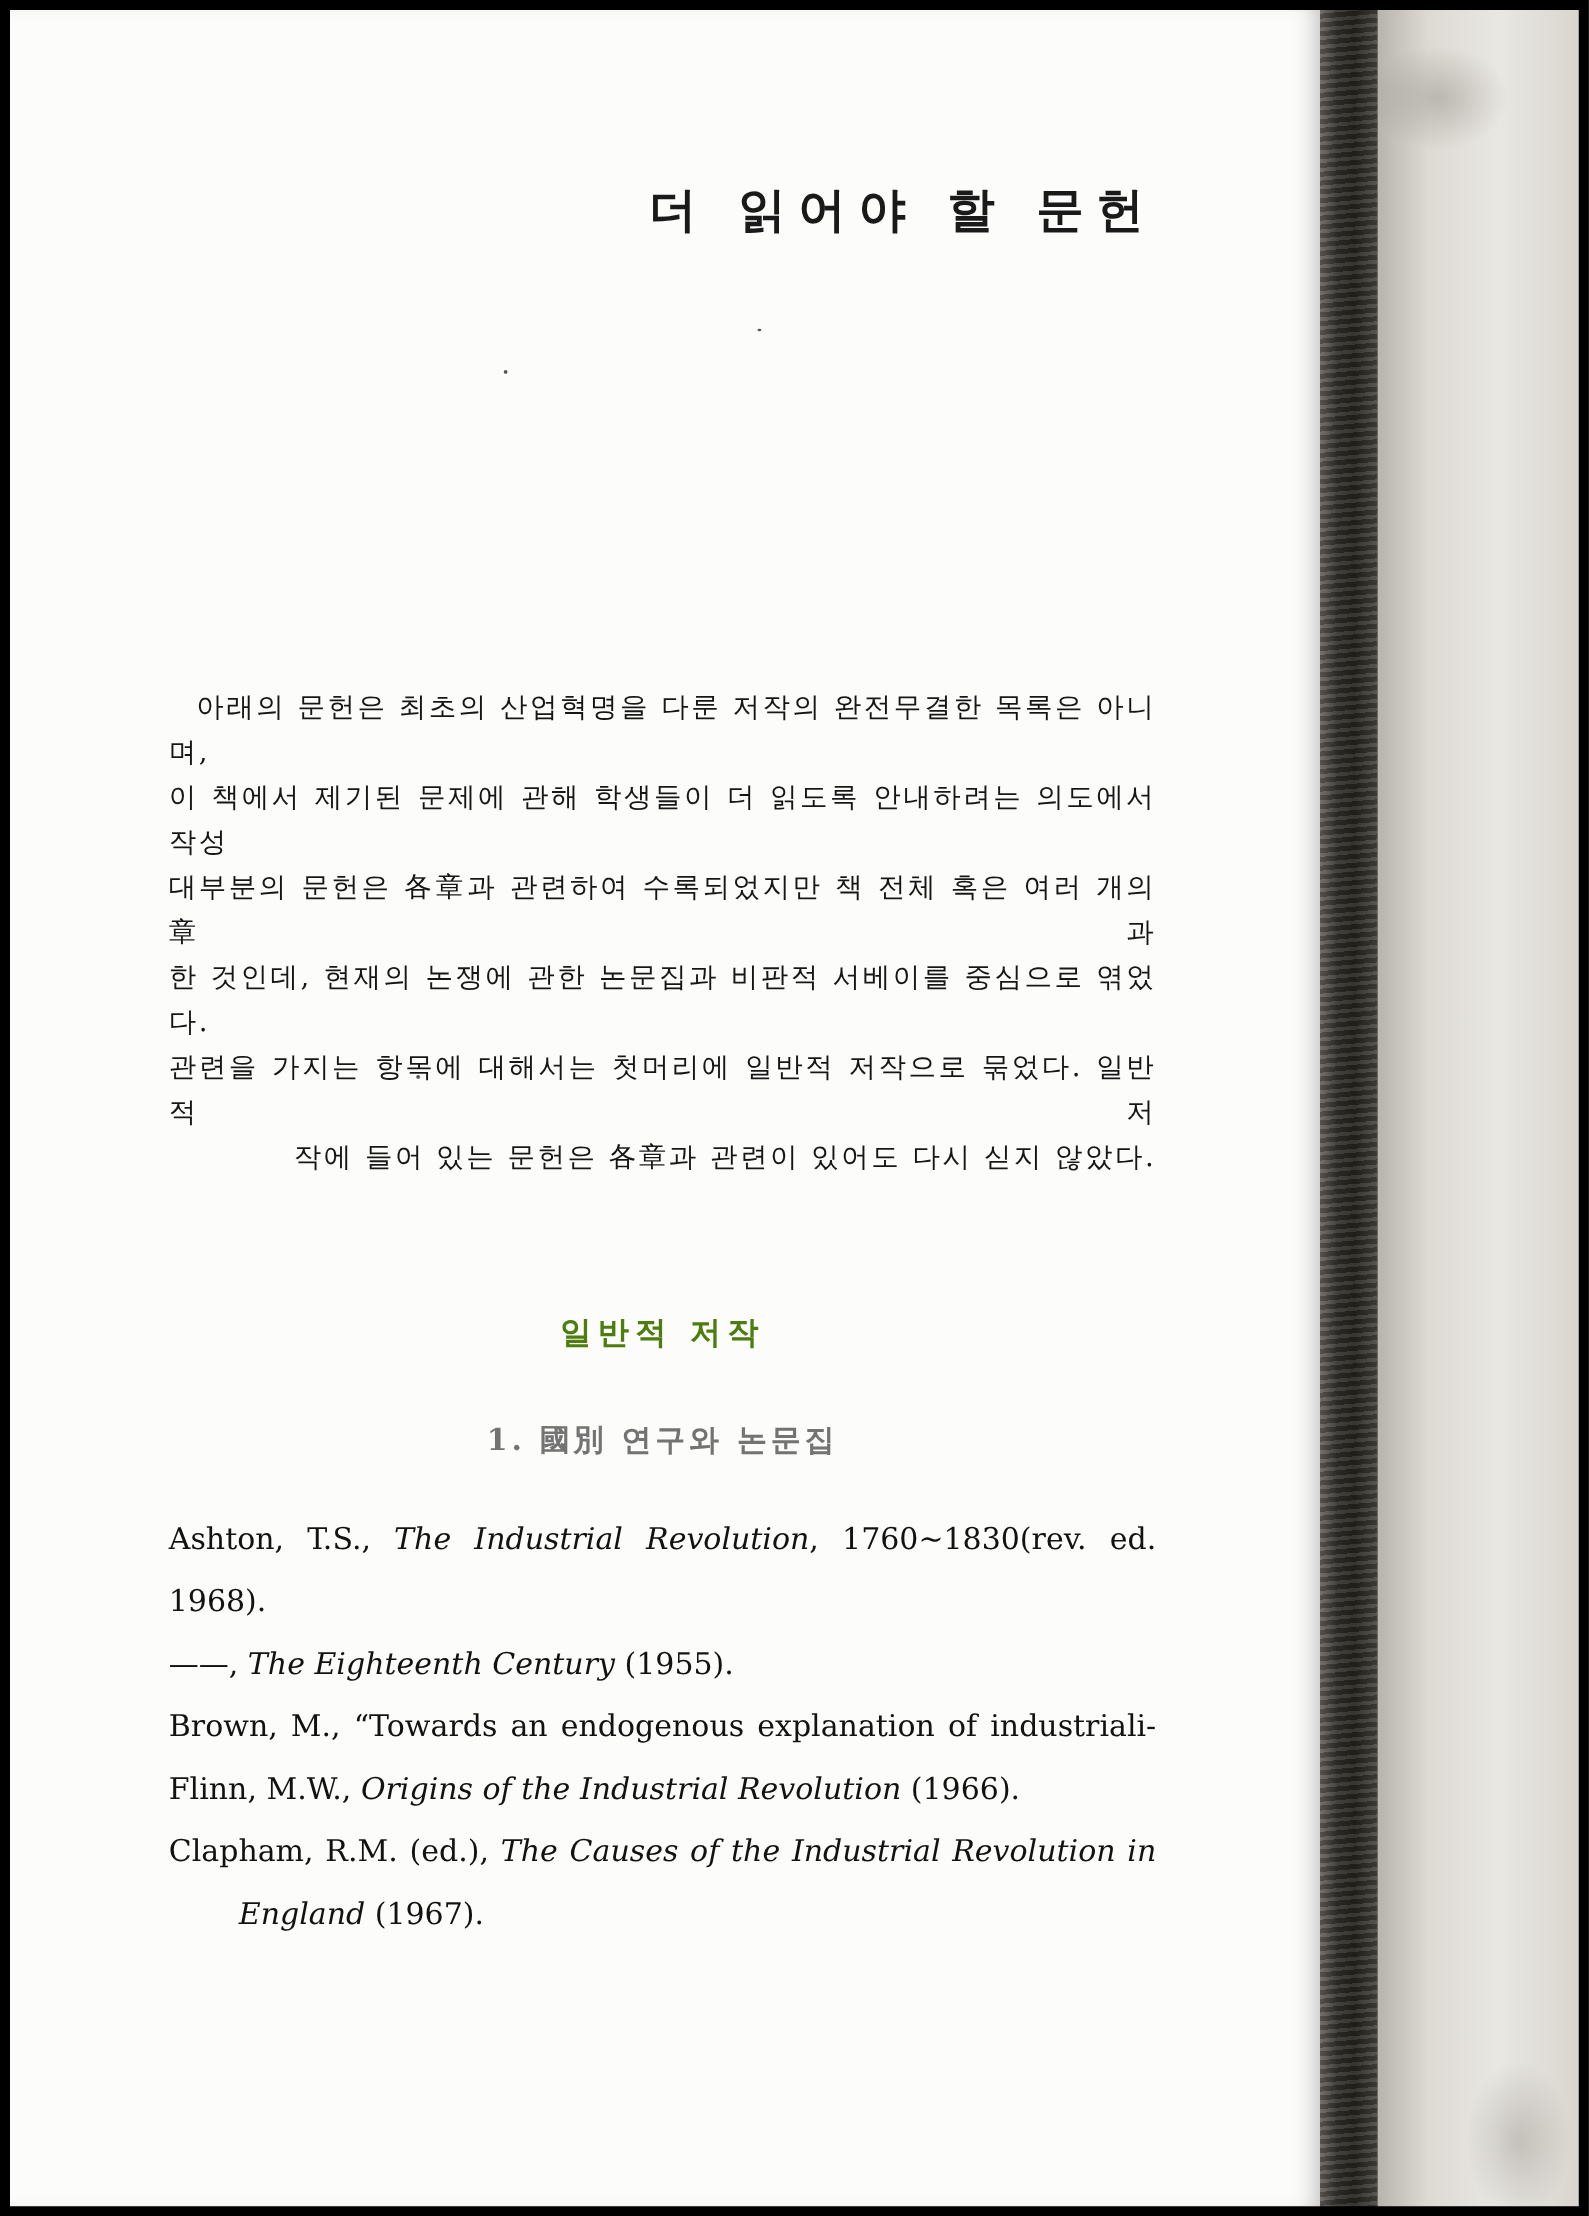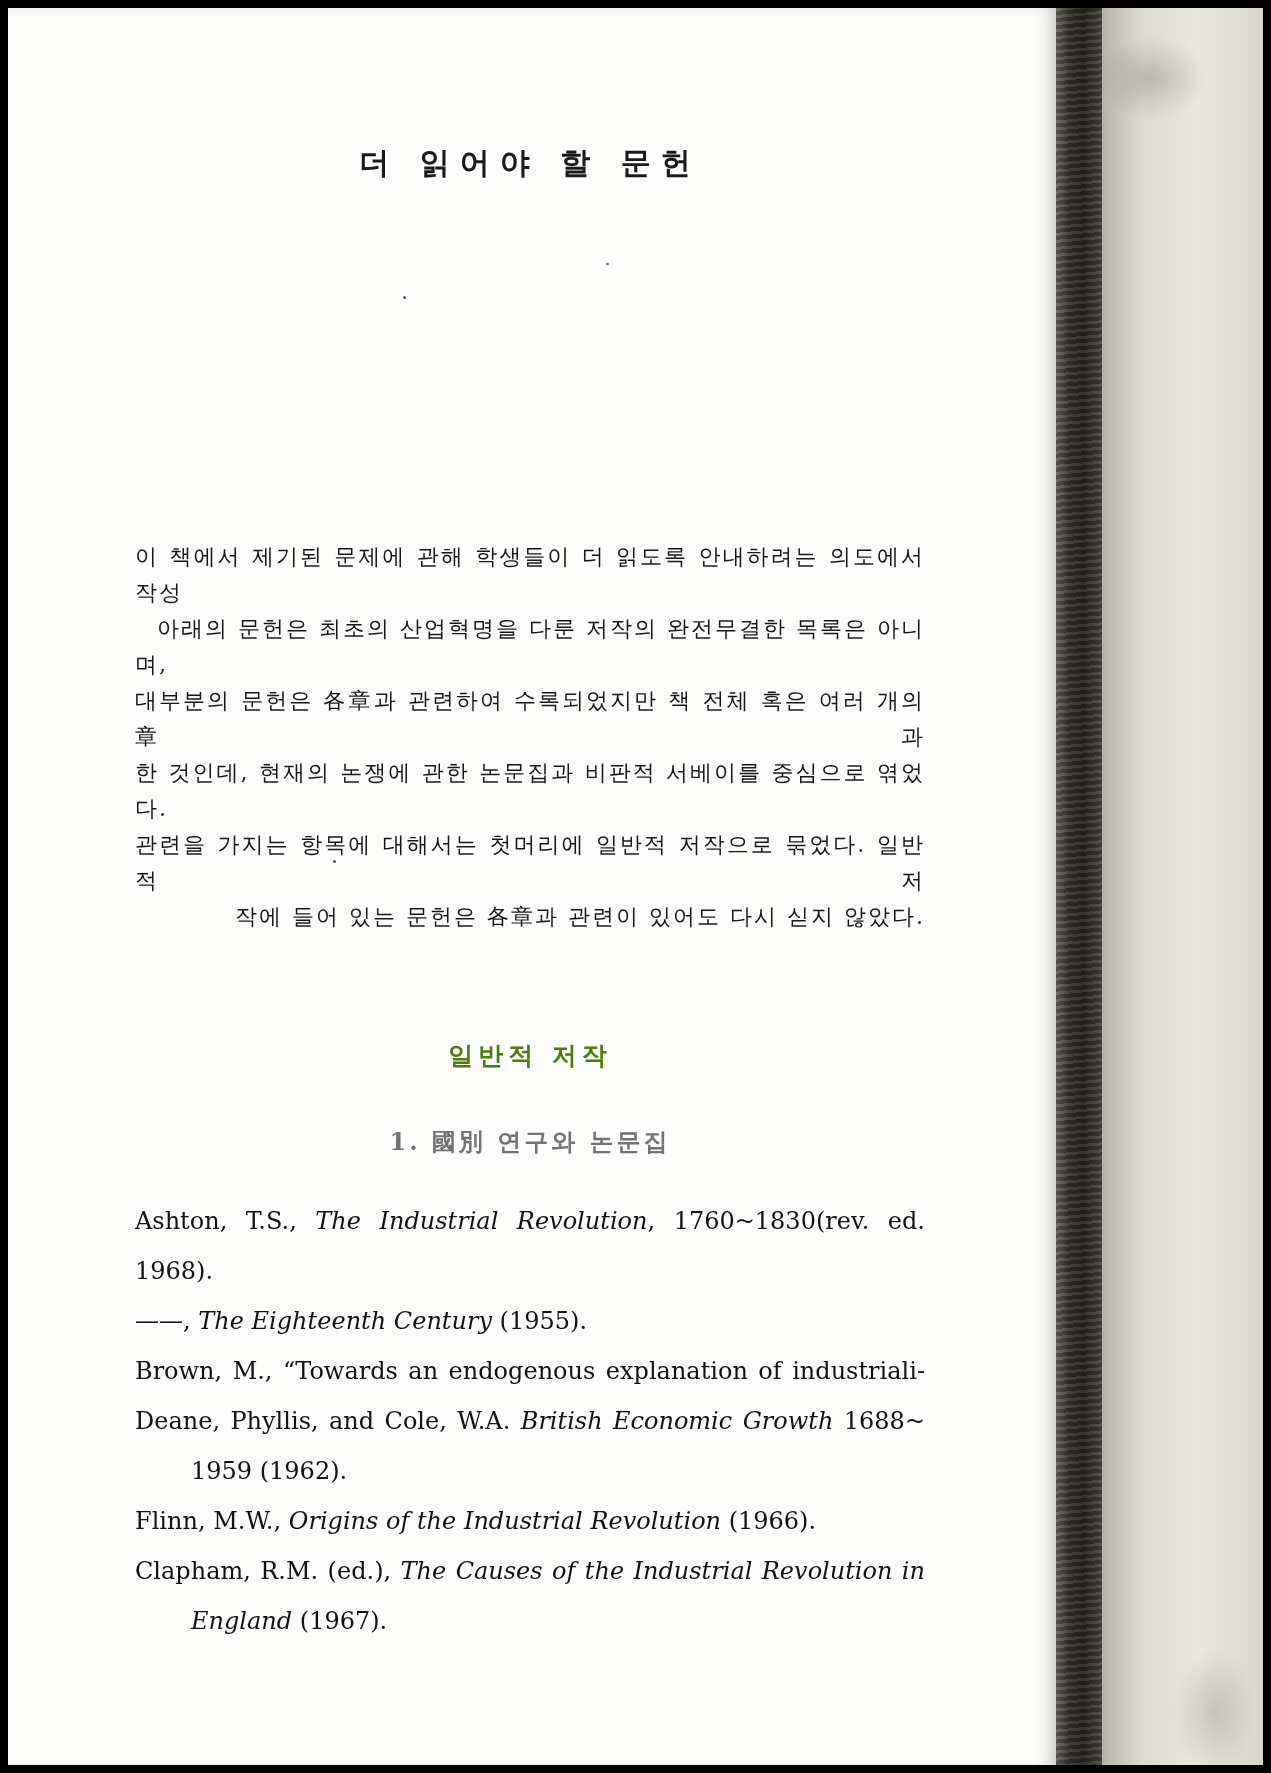--- a/index.html
+++ b/index.html
@@ -29,23 +29,23 @@
       radial-gradient(ellipse 80px 60px at 30% 4%, rgba(120,115,108,.35), rgba(0,0,0,0) 70%),
       radial-gradient(ellipse 60px 90px at 70% 97%, rgba(120,115,108,.30), rgba(0,0,0,0) 70%),
       linear-gradient(90deg,#b7b4ae,#dddad4 25%,#e9e7e2 60%,#d9d6d0);
   }
   .col{
     padding-left:127px;
     width:790px;
   }
   h1.title{
     margin:135px 0 0 0;
-    font-size:30px;font-weight:600;
+    font-size:38px;font-weight:600;
     letter-spacing:10px;
-    text-align:center;
+    text-align:right;
     color:#1a1a1a;
   }
   .intro{
     margin-top:355px;
     font-size:22px;
     line-height:36px;
     letter-spacing:2px;
     color:#161616;
   }
   .iline{white-space:nowrap;text-align:right;}
@@ -81,42 +81,38 @@
   .speck.s3{left:325px;top:852px;width:3px;height:3px;}
 </style>
 </head>
 <body>
 
 <div class="frame">
   <div class="page">
     <div class="col">
       <h1 class="title">더 읽어야 할 문헌</h1>
       <div class="intro" id="intro">
+          <div class="iline just ind">아래의 문헌은 최초의 산업혁명을 다룬 저작의 완전무결한 목록은 아니며,</div>
           <div class="iline just">이 책에서 제기된 문제에 관해 학생들이 더 읽도록 안내하려는 의도에서 작성</div>
-          <div class="iline just ind">아래의 문헌은 최초의 산업혁명을 다룬 저작의 완전무결한 목록은 아니며,</div>
           <div class="iline just">대부분의 문헌은 各章과 관련하여 수록되었지만 책 전체 혹은 여러 개의 章과</div>
           <div class="iline just">한 것인데, 현재의 논쟁에 관한 논문집과 비판적 서베이를 중심으로 엮었다.</div>
           <div class="iline just">관련을 가지는 항목에 대해서는 첫머리에 일반적 저작으로 묶었다. 일반적 저</div>
           <div class="iline">작에 들어 있는 문헌은 各章과 관련이 있어도 다시 싣지 않았다.</div>
         </div>
       <h2 class="sec">일반적 저작</h2>
       <h3 class="subsec">1. 國別 연구와 논문집</h3>
       <div class="biblio" id="biblio">
           <div class="entry">
             <div class="bline just"><span>Ashton, T.S., </span><span class="it">The Industrial Revolution</span><span>, 1760~1830(rev. ed. 1968).</span></div>
           </div>
           <div class="entry">
             <div class="bline"><span>——, </span><span class="it">The Eighteenth Century</span><span> (1955).</span></div>
           </div>
           <div class="entry">
             <div class="bline just"><span>Brown, M., “Towards an endogenous explanation of industriali-</span></div>
-          </div>
-          <div class="entry">
-            <div class="bline just"><span>Deane, Phyllis, and Cole, W.A. </span><span class="it">British Economic Growth</span><span> 1688~</span></div>
-            <div class="bline cont"><span>1959 (1962).</span></div>
           </div>
           <div class="entry">
             <div class="bline"><span>Flinn, M.W., </span><span class="it">Origins of the Industrial Revolution</span><span> (1966).</span></div>
           </div>
           <div class="entry">
             <div class="bline just"><span>Clapham, R.M. (ed.), </span><span class="it">The Causes of the Industrial Revolution in</span></div>
             <div class="bline cont"><span class="it">England</span><span> (1967).</span></div>
           </div>
         </div>
     </div>

